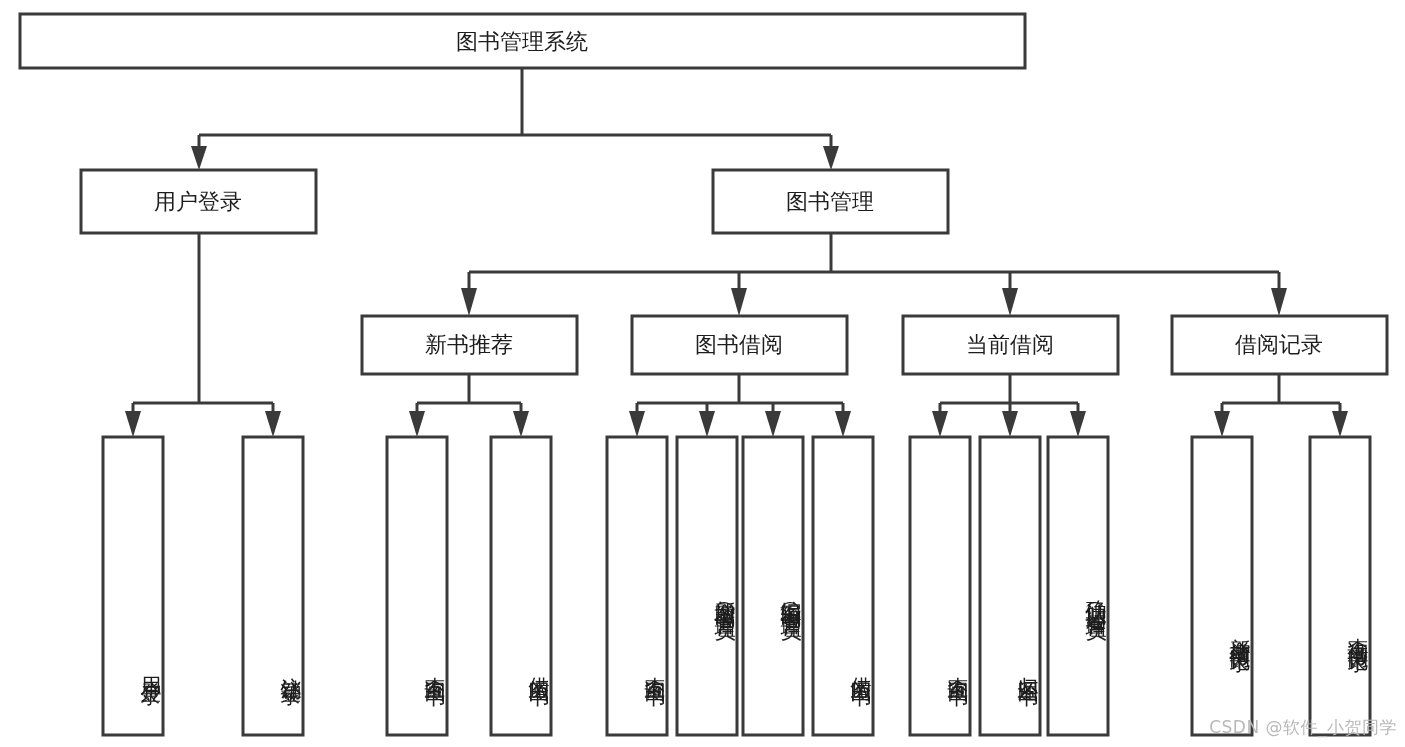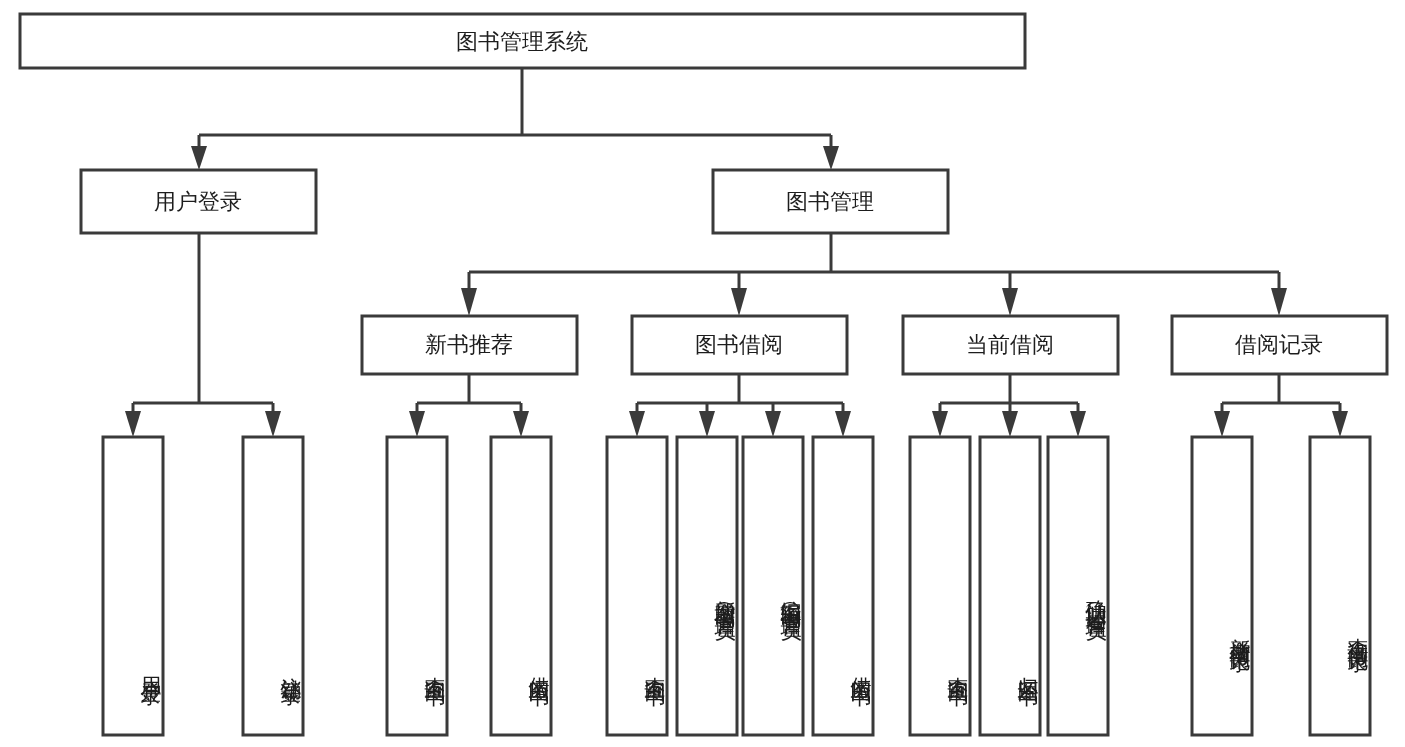--- a/index.html
+++ b/index.html
@@ -203,14 +203,15 @@
   <div class="leaf-label" style="left:743px; top:437px; width:60px; height:298px; padding-top:10px;">编辑图书（管理员）</div>
   <div class="leaf-label" style="left:813px; top:437px; width:60px; height:298px; padding-top:80px;">借阅图书</div>
 
   <div class="leaf-label" style="left:910px; top:437px; width:60px; height:298px; padding-top:80px;">查询图书</div>
   <div class="leaf-label" style="left:980px; top:437px; width:60px; height:298px; padding-top:80px;">归还图书</div>
   <div class="leaf-label" style="left:1048px; top:437px; width:60px; height:298px; padding-top:10px;">确认归还（管理员）</div>
 
   <div class="leaf-label" style="left:1192px; top:437px; width:60px; height:298px; padding-top:44px;">新增借阅记录</div>
   <div class="leaf-label" style="left:1310px; top:437px; width:60px; height:298px; padding-top:44px;">查询借阅记录</div>
 
+  <div class="watermark">CSDN @软件_小贺同学</div>
 
 </div>
 
 </body></html>

